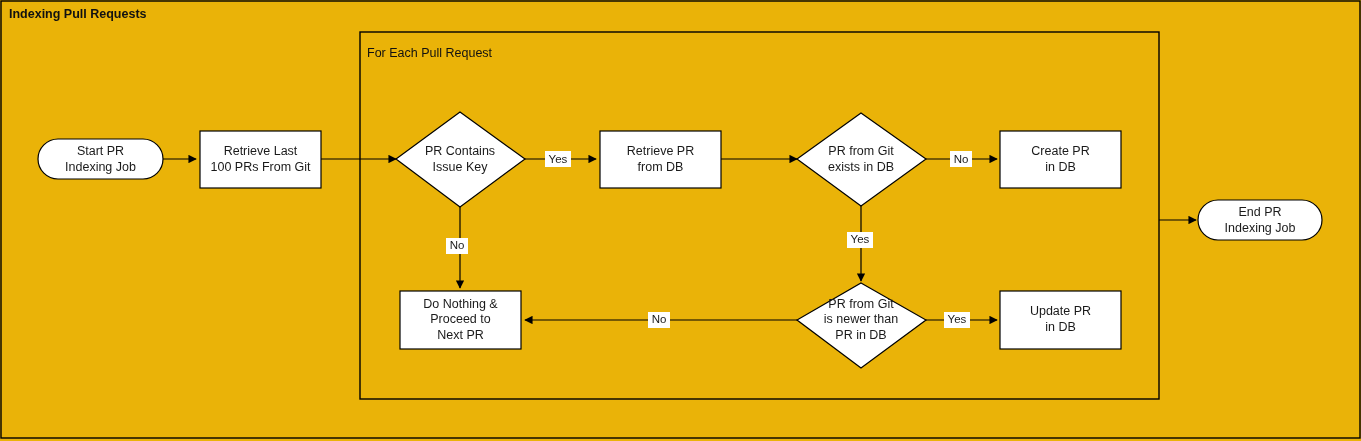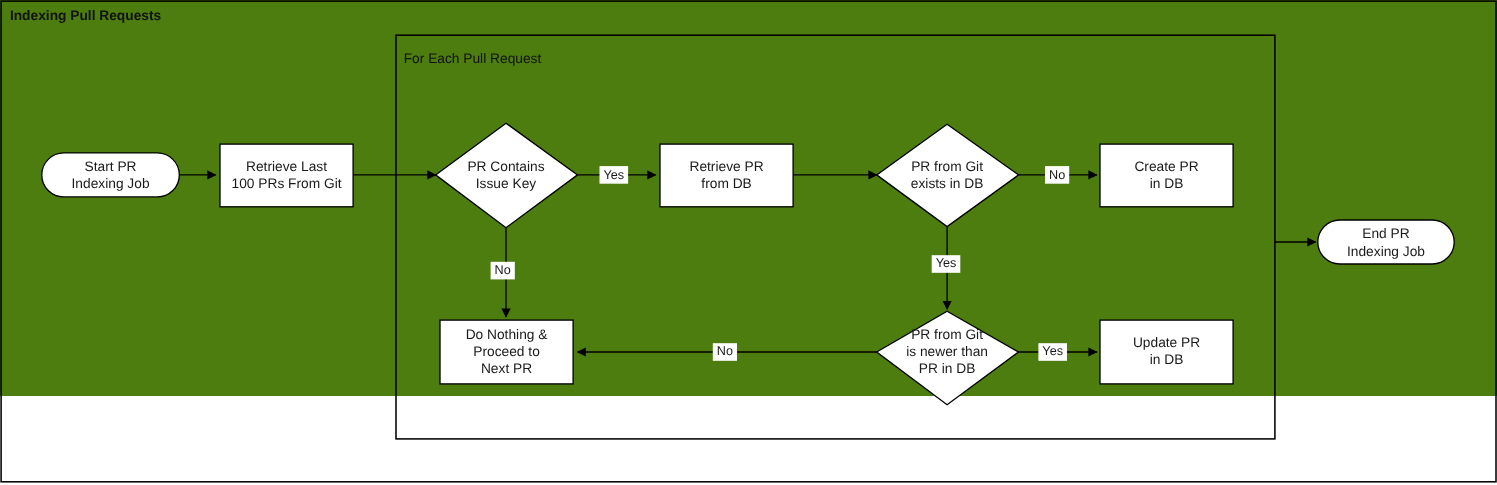--- a/index.html
+++ b/index.html
@@ -9,22 +9,22 @@
   }
   body {
     width: 1361px;
     height: 441px;
     font-family: "Liberation Sans", sans-serif;
     overflow: hidden;
   }
   #canvas {
     position: relative;
     width: 1361px;
-    height: 360px;
-    background: #4d7c0f;
+    height: 441px;
+    background: #eab308;
   }
   svg.flow {
     position: absolute;
     top: 0; left: 0;
     width: 1361px;
     height: 441px;
   }
   .shape-stroke {
     fill: #ffffff;
     stroke: #000000;

